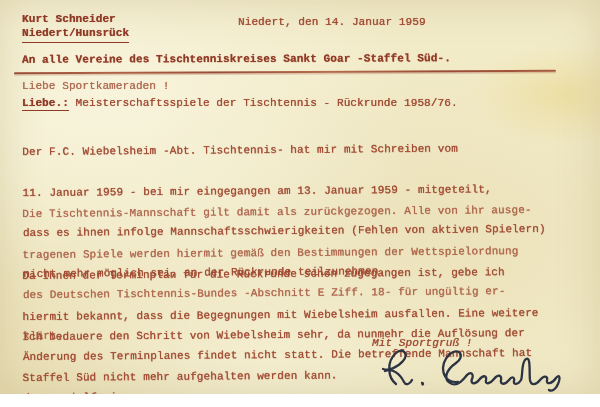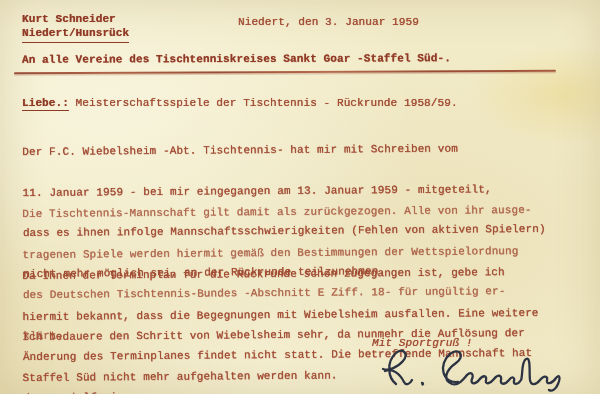--- a/index.html
+++ b/index.html
@@ -39,28 +39,29 @@
   }
   .sig{position:absolute;}
   .sig svg path{fill:none;stroke:#2c3342;stroke-width:2.3;stroke-linecap:round;stroke-linejoin:round;}
 </style>
 </head>
 <body>
 
 <div class="page">
 
   <div class="tw bold" style="left:22px;top:13px;">Kurt Schneider</div>
-  <div class="tw" style="left:238px;top:16px;">Niedert, den 3. Januar 1959</div>
+  <div class="tw" style="left:238px;top:16px;">Niedert, den 14. Januar 1959</div>
   <div class="tw bold" style="left:22px;top:53px;transform:rotate(-0.2deg);">An alle Vereine des Tischtenniskreises Sankt Goar -Staffel Süd-.</div>
 
   <div class="tw bold underline" style="left:22px;top:27px;">Niedert/Hunsrück</div>
   <div class="rule" style="left:14px;top:71px;width:542px;"></div>
 
+  <div class="tw faded" style="left:22px;top:80px;">Liebe Sportkameraden !</div>
 
-  <div class="tw" style="left:22px;top:97px;"><span class="bold underline">Liebe.:</span><span> Meisterschaftsspiele der Tischtennis - Rückrunde 1958/59.</span></div>
+  <div class="tw" style="left:22px;top:97px;"><span class="bold underline">Liebe.:</span><span> Meisterschaftsspiele der Tischtennis - Rückrunde 1958/76.</span></div>
 
   <div class="tw para" style="left:22px;top:119px;">
     <div>Der F.C. Wiebelsheim -Abt. Tischtennis- hat mir mit Schreiben vom</div>
     <div>11. Januar 1959 - bei mir eingegangen am 13. Januar 1959 - mitgeteilt,</div>
     <div>dass es ihnen infolge Mannschaftsschwierigkeiten (Fehlen von aktiven Spielern)</div>
     <div>nicht mehr möglich sei, an der Rückrunde teilzunehmen.</div>
   </div>
 
   <div class="tw para faded" style="left:22px;top:181px;">
     <div>Die Tischtennis-Mannschaft gilt damit als zurückgezogen. Alle von ihr ausge-</div>

